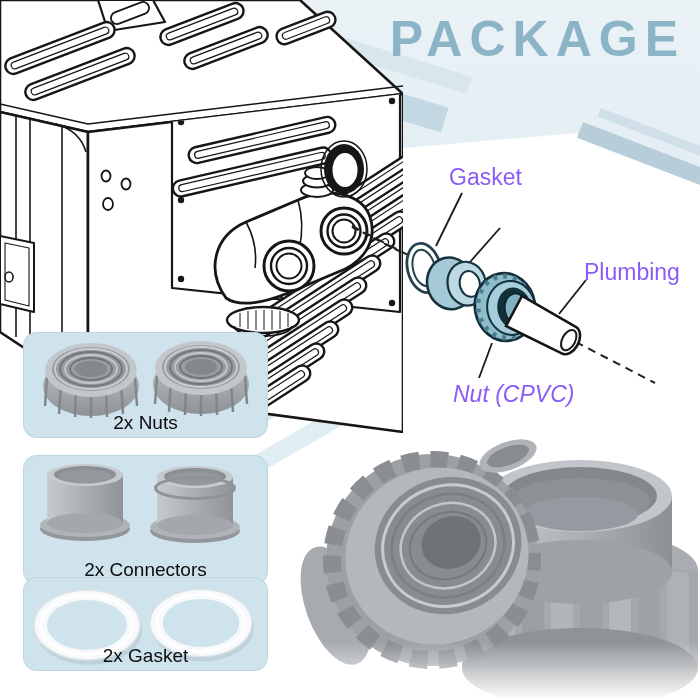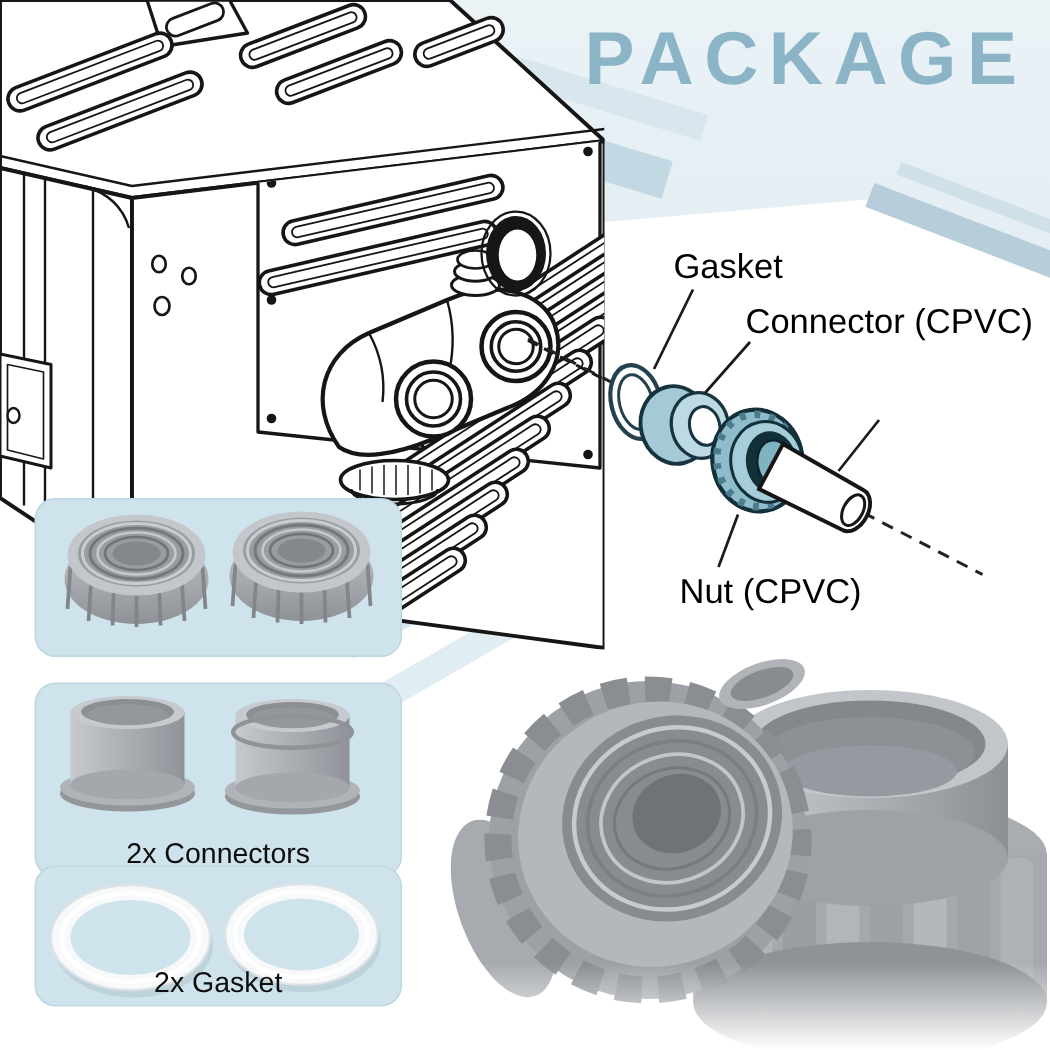--- a/index.html
+++ b/index.html
@@ -14,25 +14,25 @@
   #stripe1{left:583px;top:122px;width:150px;height:17px;background:#b7cdd9;transform:rotate(21deg);}
   #stripe2{left:601px;top:108px;width:120px;height:9px;background:#cfe0e9;transform:rotate(21deg);}
   #stripe3{left:286px;top:58px;width:170px;height:26px;background:#c2d8e2;transform:rotate(17deg);}
   #stripe4{left:300px;top:24px;width:180px;height:18px;background:#d8e7ee;transform:rotate(17deg);}
   #stripe5{left:225px;top:420px;width:130px;height:22px;background:#d9e9f0;transform:rotate(-30deg);}
   #stripe6{left:255px;top:455px;width:110px;height:18px;background:#e0edf3;transform:rotate(-30deg);}
   
   #title{top:8px;right:15px;text-align:center;font-weight:bold;font-size:50px;line-height:63px;
          letter-spacing:7px;color:#8cb4c7;z-index:3;}
   
-  .dlabel{font-size:23px;color:#000000;z-index:4;white-space:nowrap;}
+  .dlabel{font-size:23px;color:#8b5cf6;z-index:4;white-space:nowrap;}
   #lbl-gasket{left:449px;top:164px;}
   #lbl-connector{left:497px;top:201px;}
   #lbl-plumbing{left:584px;top:259px;}
-  #lbl-nut{left:453px;top:381px;}
+  #lbl-nut{left:453px;top:381px;font-style:italic;}
   
   .pkg-box{left:23px;width:245px;background:#cfe3ec;border-radius:14px;z-index:5;box-shadow:0 0 0 1px rgba(160,190,205,.35) inset;}
   #box-nuts{top:332px;height:106px;}
   #box-connectors{top:455px;height:130px;}
   #box-gaskets{top:577px;height:94px;}
   .pkg-label{position:absolute;bottom:4px;left:0;width:100%;text-align:center;font-size:19px;color:#0d0d0d;}
   .pkg-photo{position:absolute;left:0;top:2px;}
   svg{display:block;}
   #heater-svg{left:0;top:0;z-index:2;}
   #exploded-svg{left:340px;top:140px;z-index:3;}
@@ -254,21 +254,21 @@
 
     <g stroke="#1a1a1a" stroke-width="1.8">
       <line x1="122" y1="53" x2="96" y2="106"></line>
       <line x1="160" y1="88" x2="130" y2="122"></line>
       <line x1="246" y1="140" x2="219" y2="174"></line>
       <line x1="152" y1="203" x2="139" y2="238"></line>
     </g>
   </svg>
 
   <div class="abs dlabel" id="lbl-gasket">Gasket</div>
-  <div class="abs dlabel" id="lbl-connector">Connector (CPVC)</div>
+  <div class="abs dlabel" id="lbl-plumbing">Plumbing</div>
   <div class="abs dlabel" id="lbl-nut">Nut (CPVC)</div>
 
   <div class="abs pkg-box" id="box-nuts">
     <svg class="pkg-photo" width="245" height="84" viewBox="0 0 245 84">
       <defs>
         <linearGradient id="gNut" x1="0" y1="0" x2="0" y2="1">
           <stop offset="0" stop-color="#c3c7cc"></stop>
             <stop offset="1" stop-color="#8e9297"></stop>
         </linearGradient>
         <g id="nutMini">
@@ -279,20 +279,21 @@
           <ellipse cx="0" cy="-5" rx="36" ry="20" fill="none" stroke="#c9cdd2" stroke-width="2"></ellipse>
           <ellipse cx="0" cy="-5" rx="31" ry="17" fill="none" stroke="#74787d" stroke-width="2"></ellipse>
           <ellipse cx="0" cy="-5" rx="26" ry="14" fill="none" stroke="#c4c8cd" stroke-width="1.8"></ellipse>
           <ellipse cx="0" cy="-5" rx="21" ry="11" fill="none" stroke="#70747a" stroke-width="1.8"></ellipse>
           <ellipse cx="0" cy="-5" rx="16" ry="8" fill="#84888d"></ellipse>
         </g>
       </defs>
       <use href="#nutMini" transform="translate(68,40)"></use>
       <use href="#nutMini" transform="translate(178,38)"></use>
     </svg>
+    <div class="pkg-label">2x Nuts</div>
   </div>
 
   <div class="abs pkg-box" id="box-connectors">
     <svg class="pkg-photo" width="245" height="88" viewBox="0 0 245 88">
       <defs>
         <linearGradient id="gCon" x1="0" y1="0" x2="1" y2="0">
           <stop offset="0" stop-color="#c6cacf"></stop>
             <stop offset=".5" stop-color="#aaaeb3"></stop>
             <stop offset="1" stop-color="#90949a"></stop>
         </linearGradient>

